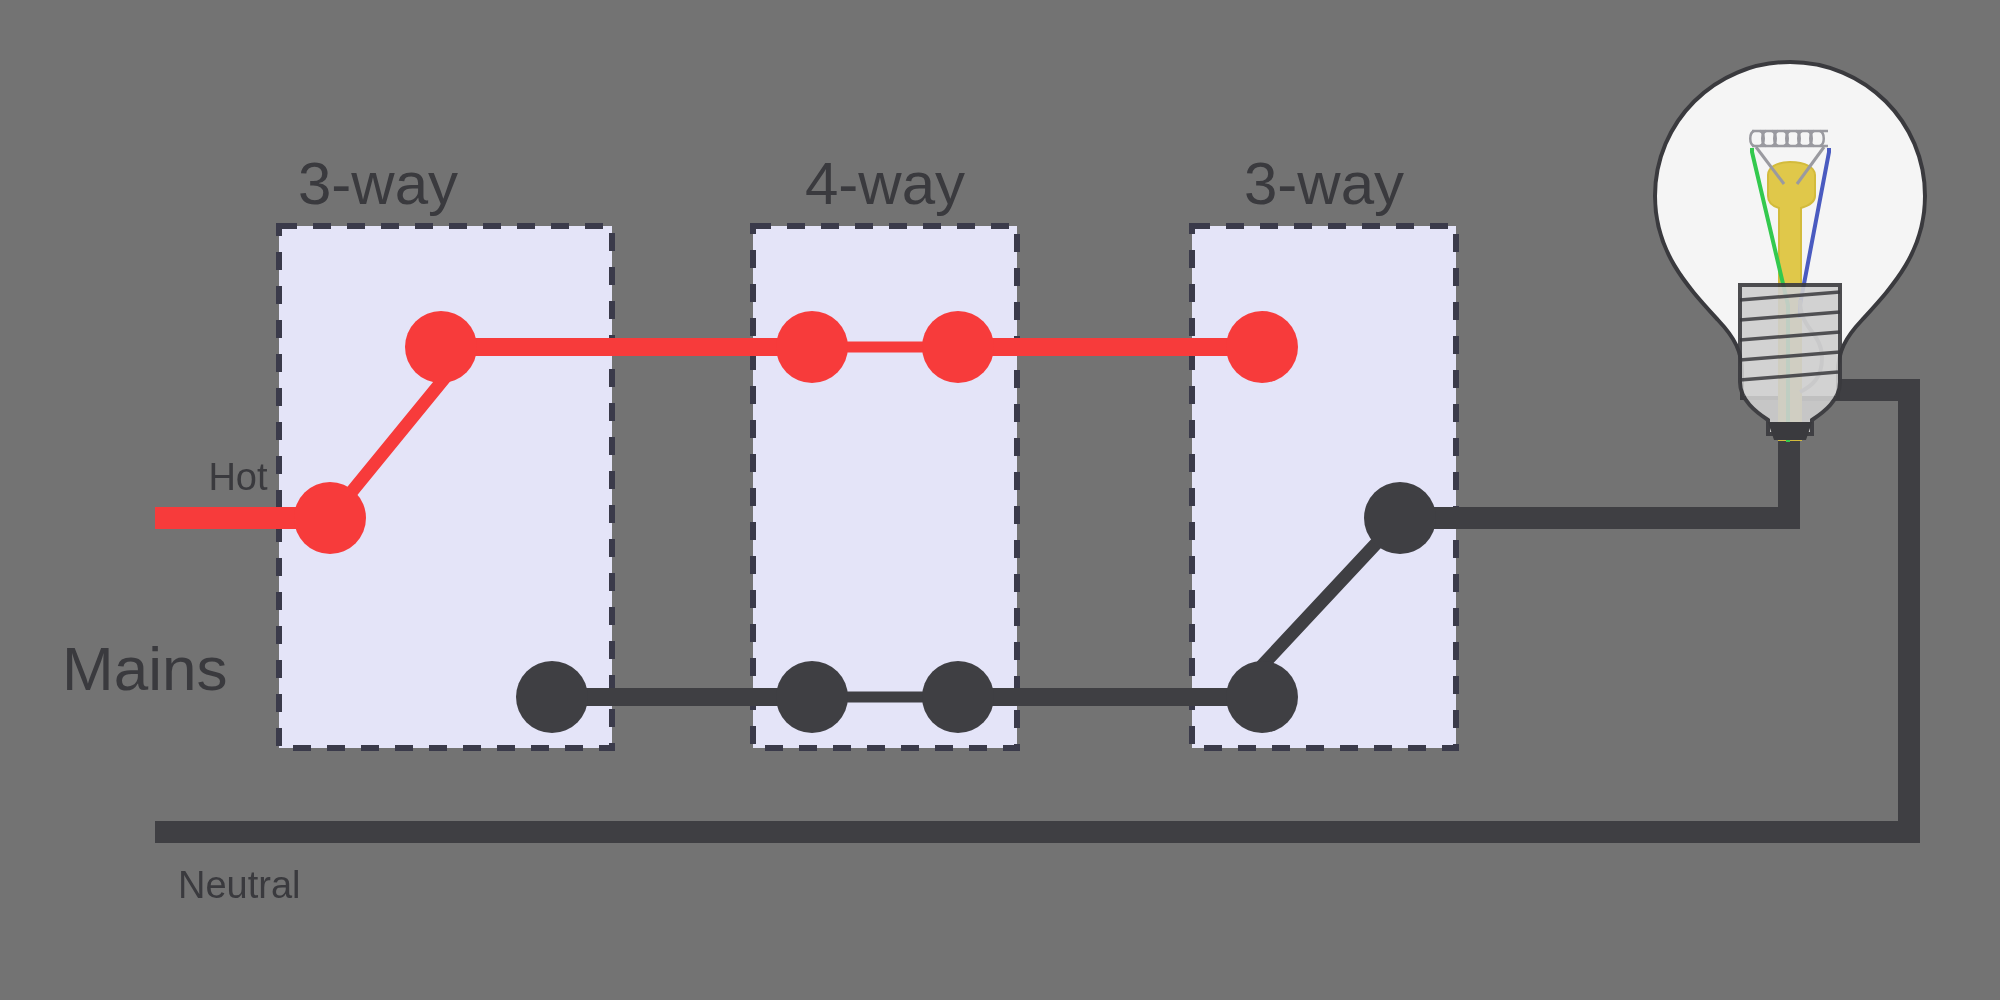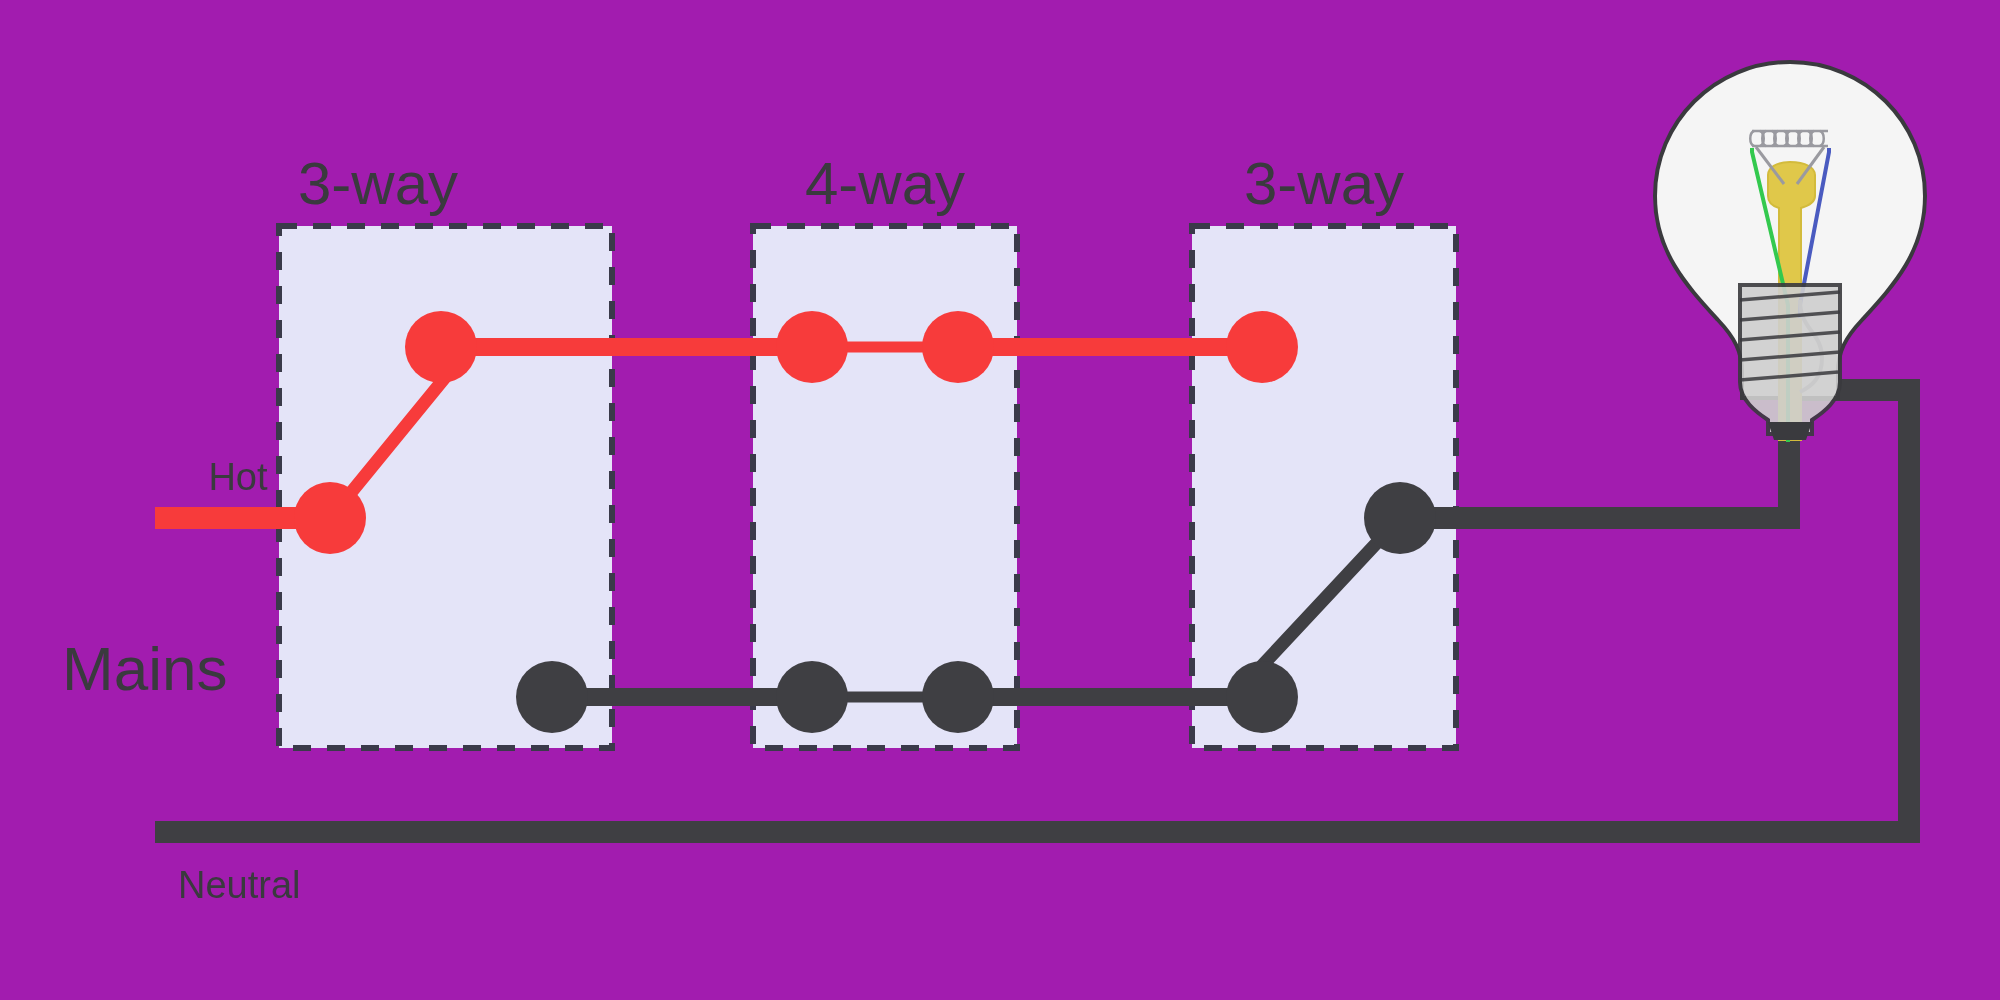--- a/index.html
+++ b/index.html
@@ -10,21 +10,21 @@
   body {
     width: 2000px;
     height: 1000px;
     overflow: hidden;
     font-family: "Liberation Sans", "DejaVu Sans", sans-serif;
   }
   #stage {
     position: relative;
     width: 2000px;
     height: 1000px;
-    background: #a21caf;
+    background: #737373;
   }
   #diagram {
     position: absolute;
     left: 0;
     top: 0;
     width: 2000px;
     height: 1000px;
     display: block;
   }
   .lbl {

